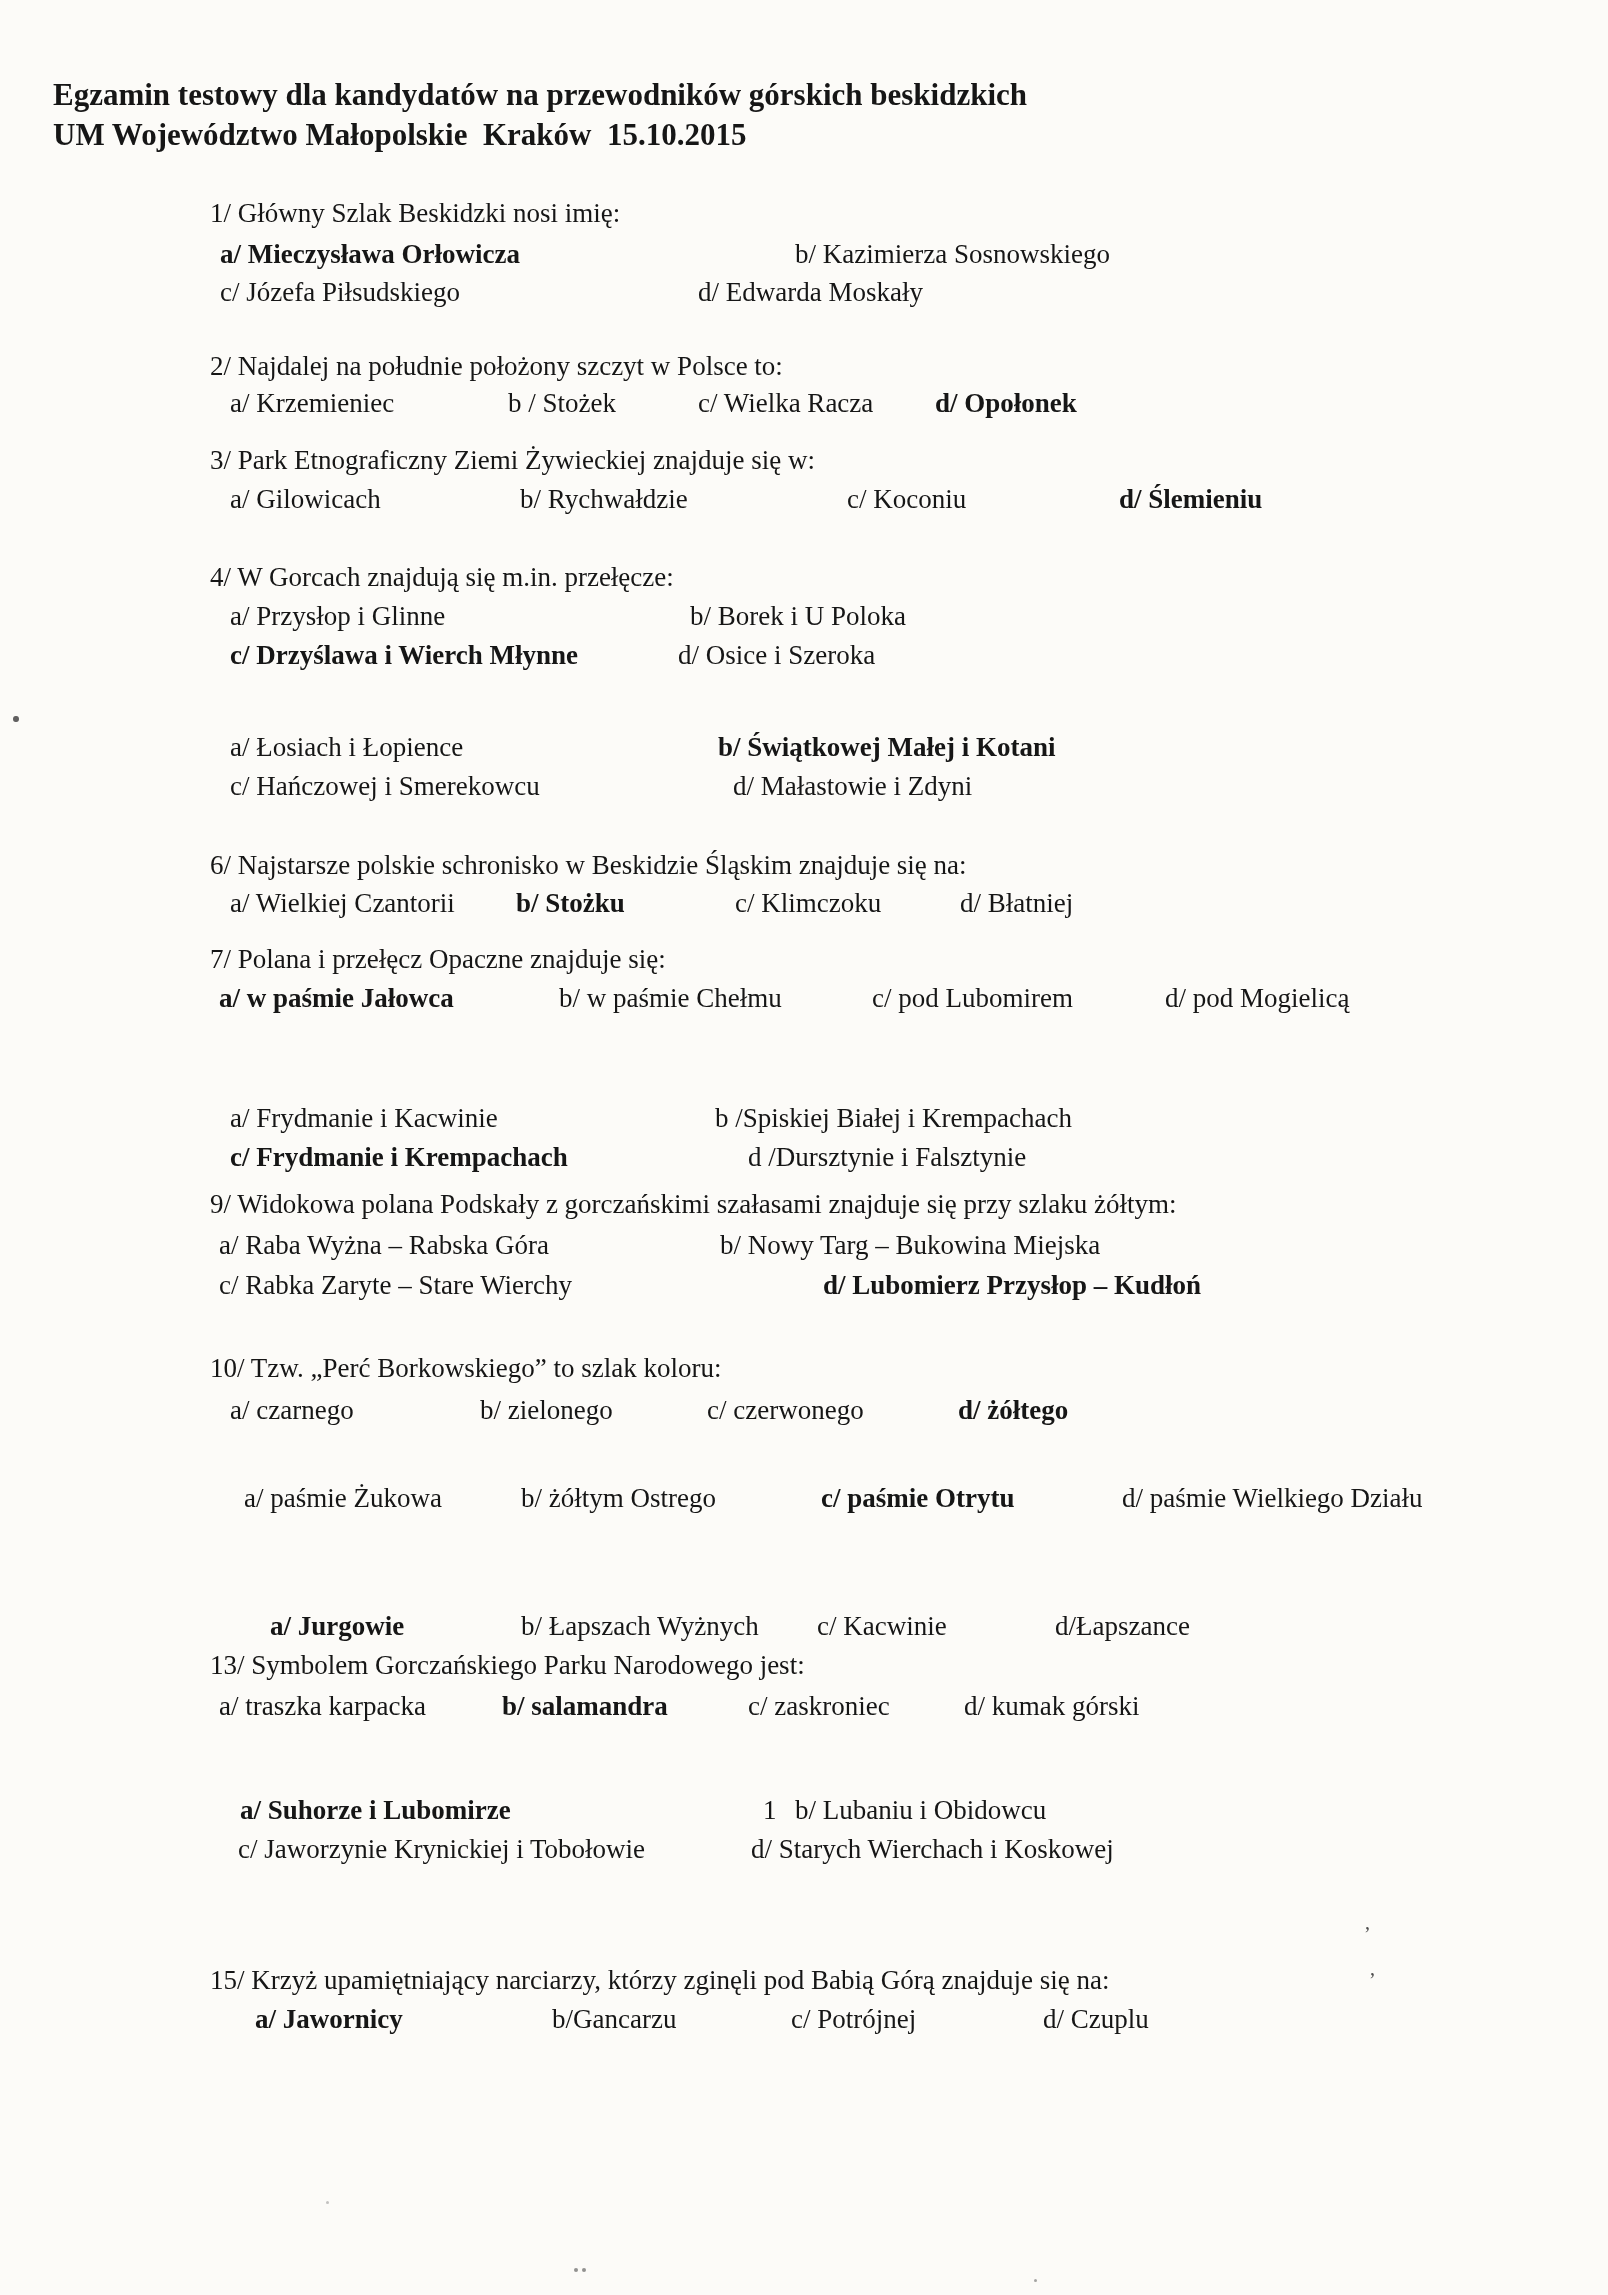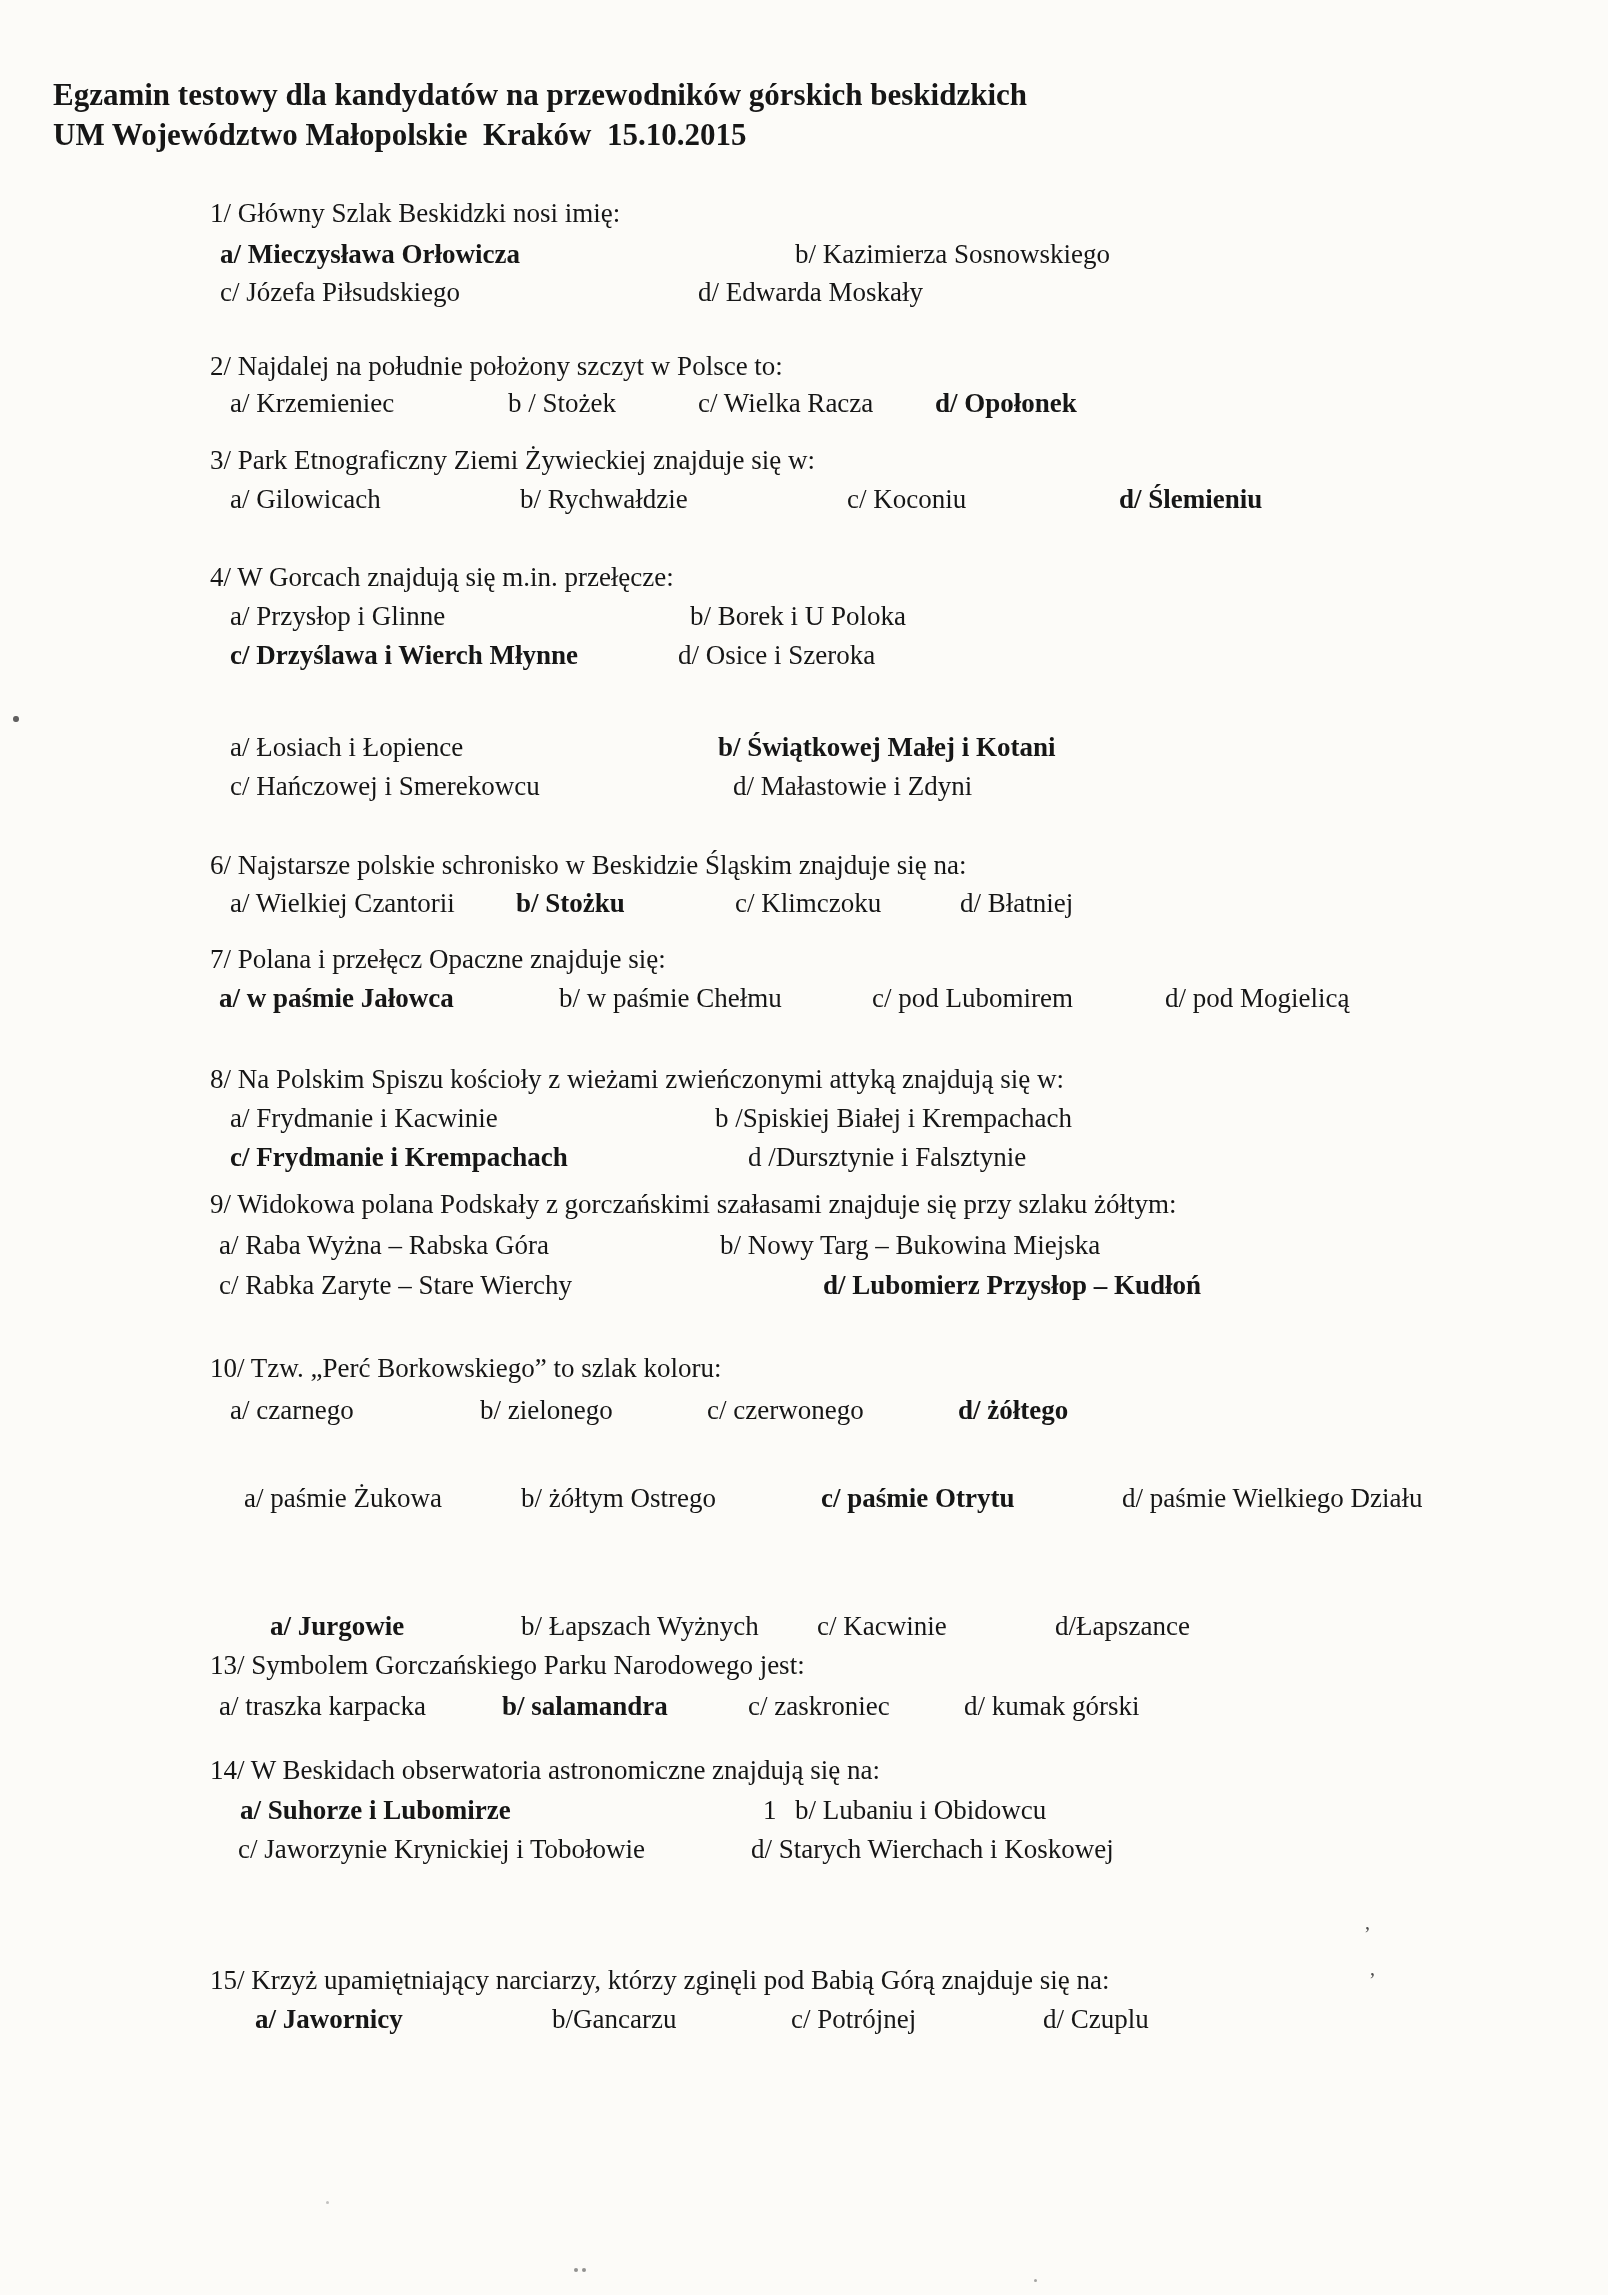--- a/index.html
+++ b/index.html
@@ -92,21 +92,20 @@
   <span class="opt bold" style="left:516px;top:888px">b/ Stożku</span>
   <span class="opt" style="left:735px;top:888px">c/ Klimczoku</span>
   <span class="opt" style="left:960px;top:888px">d/ Błatniej</span>
 
   <p class="prompt" style="top:944px">7/ Polana i przełęcz Opaczne znajduje się:</p>
   <span class="opt bold" style="left:219px;top:983px">a/ w paśmie Jałowca</span>
   <span class="opt" style="left:559px;top:983px">b/ w paśmie Chełmu</span>
   <span class="opt" style="left:872px;top:983px">c/ pod Lubomirem</span>
   <span class="opt" style="left:1165px;top:983px">d/ pod Mogielicą</span>
 
-  <p class="prompt" style="top:1064px">8/ Na Polskim Spiszu kościoły z wieżami zwieńczonymi attyką znajdują się w:</p>
   <span class="opt" style="left:230px;top:1103px">a/ Frydmanie i Kacwinie</span>
   <span class="opt" style="left:715px;top:1103px">b /Spiskiej Białej i Krempachach</span>
   <span class="opt bold" style="left:230px;top:1142px">c/ Frydmanie i Krempachach</span>
   <span class="opt" style="left:748px;top:1142px">d /Dursztynie i Falsztynie</span>
 
   <p class="prompt" style="top:1189px">9/ Widokowa polana Podskały z gorczańskimi szałasami znajduje się przy szlaku żółtym:</p>
   <span class="opt" style="left:219px;top:1230px">a/ Raba Wyżna – Rabska Góra</span>
   <span class="opt" style="left:720px;top:1230px">b/ Nowy Targ – Bukowina Miejska</span>
   <span class="opt" style="left:219px;top:1270px">c/ Rabka Zaryte – Stare Wierchy</span>
   <span class="opt bold" style="left:823px;top:1270px">d/ Lubomierz Przysłop – Kudłoń</span>
@@ -126,21 +125,20 @@
   <span class="opt" style="left:521px;top:1611px">b/ Łapszach Wyżnych</span>
   <span class="opt" style="left:817px;top:1611px">c/ Kacwinie</span>
   <span class="opt" style="left:1055px;top:1611px">d/Łapszance</span>
 
   <p class="prompt" style="top:1650px">13/ Symbolem Gorczańskiego Parku Narodowego jest:</p>
   <span class="opt" style="left:219px;top:1691px">a/ traszka karpacka</span>
   <span class="opt bold" style="left:502px;top:1691px">b/ salamandra</span>
   <span class="opt" style="left:748px;top:1691px">c/ zaskroniec</span>
   <span class="opt" style="left:964px;top:1691px">d/ kumak górski</span>
 
-  <p class="prompt" style="top:1755px">14/ W Beskidach obserwatoria astronomiczne znajdują się na:</p>
   <span class="opt bold" style="left:240px;top:1795px">a/ Suhorze i Lubomirze</span>
   <span class="opt" style="left:763px;top:1795px">1</span>
   <span class="opt" style="left:795px;top:1795px">b/ Lubaniu i Obidowcu</span>
   <span class="opt" style="left:238px;top:1834px">c/ Jaworzynie Krynickiej i Tobołowie</span>
   <span class="opt" style="left:751px;top:1834px">d/ Starych Wierchach i Koskowej</span>
 
   <p class="prompt" style="top:1965px">15/ Krzyż upamiętniający narciarzy, którzy zginęli pod Babią Górą znajduje się na:</p>
   <span class="opt bold" style="left:255px;top:2004px">a/ Jawornicy</span>
   <span class="opt" style="left:552px;top:2004px">b/Gancarzu</span>
   <span class="opt" style="left:791px;top:2004px">c/ Potrójnej</span>

